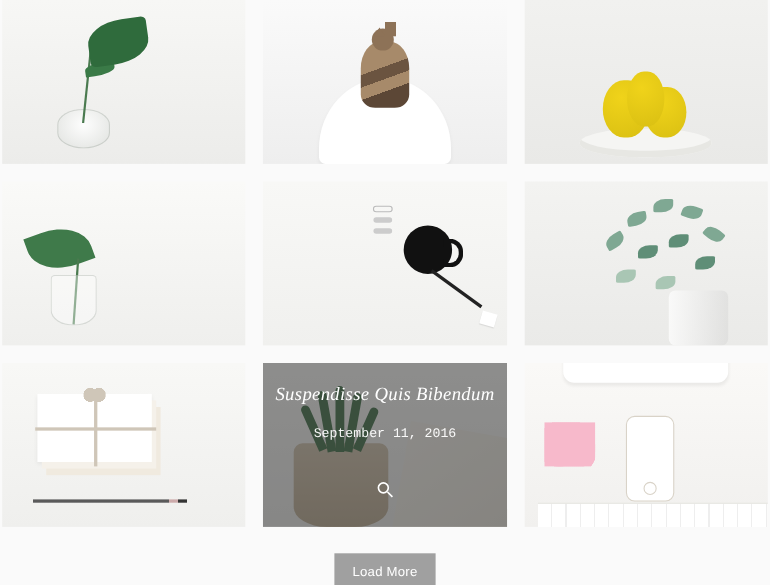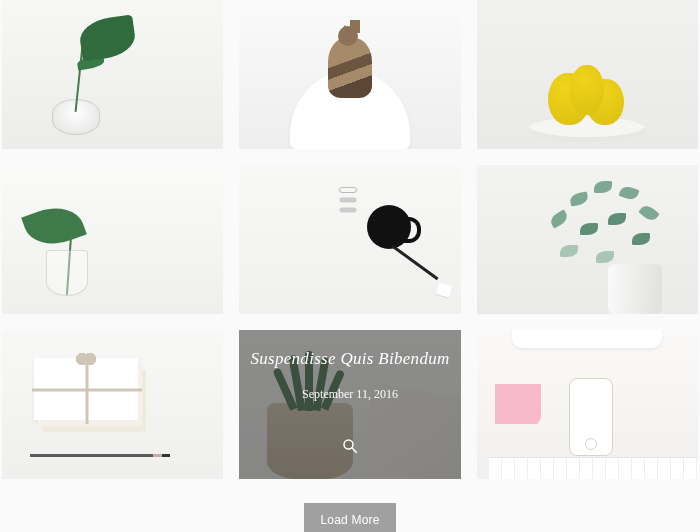--- a/index.html
+++ b/index.html
@@ -131,21 +131,21 @@
   }
   .overlay .title{
     font-style:italic;
     font-size:17px;
     letter-spacing:.3px;
     margin-bottom:18px;
     font-family: Georgia, 'Times New Roman', serif;
   }
   .overlay .date{
     font-size:12px;
-    font-family:Liberation Serif, serif;
+    font-family:Liberation Mono, monospace;
     margin-bottom:33px;
     opacity:.95;
   }
   .overlay .mag{
     width:26px;height:26px;display:flex;align-items:center;justify-content:center;
   }
   .overlay .mag svg{stroke:#fff;fill:none;stroke-width:2;}
 
   .load-wrap{
     width:700px; display:flex; justify-content:center; margin-top:24px;

